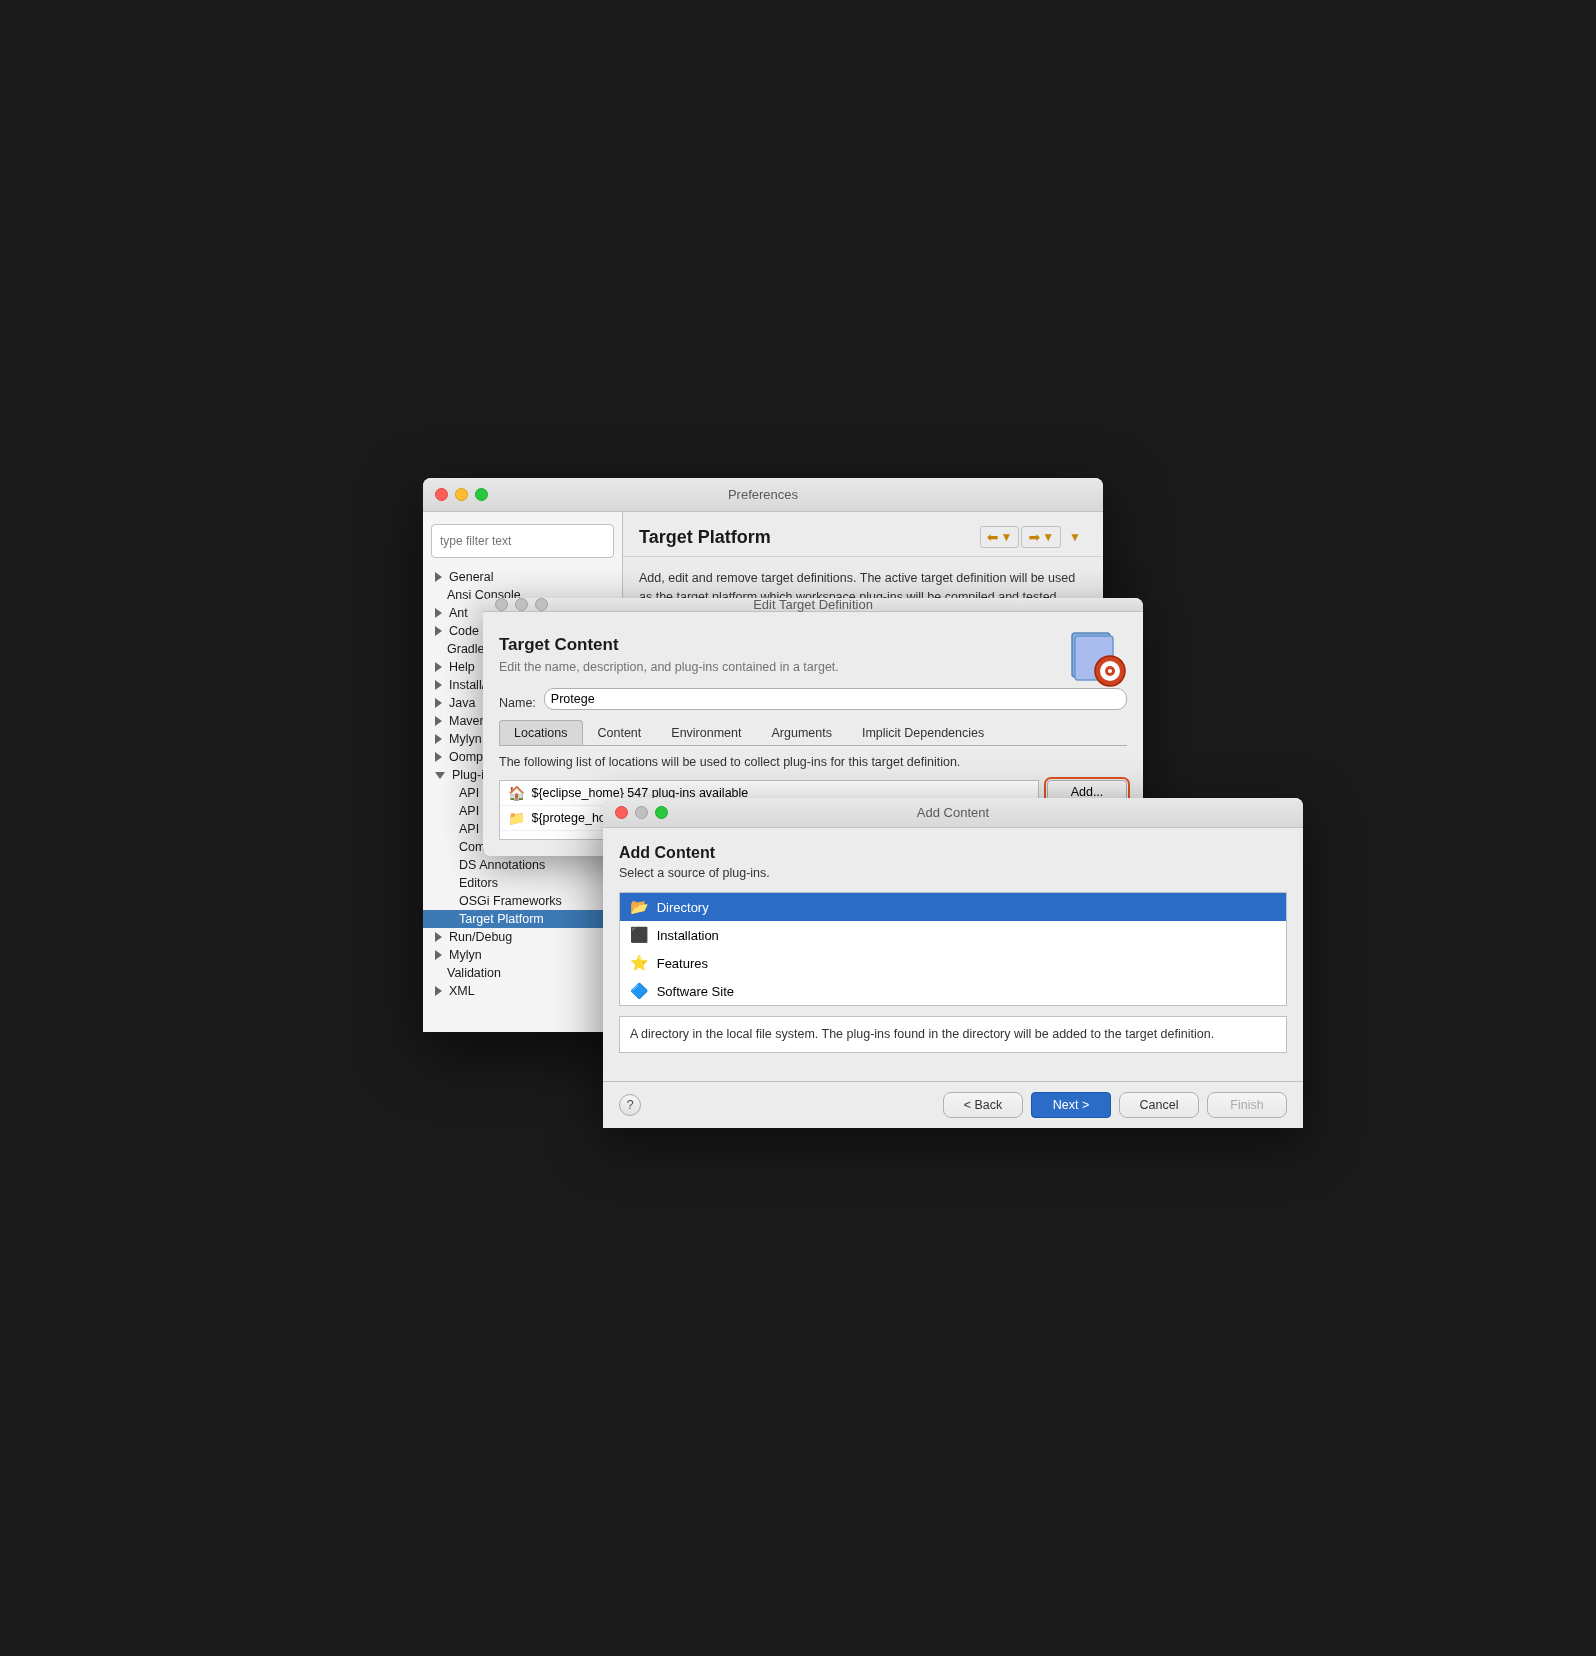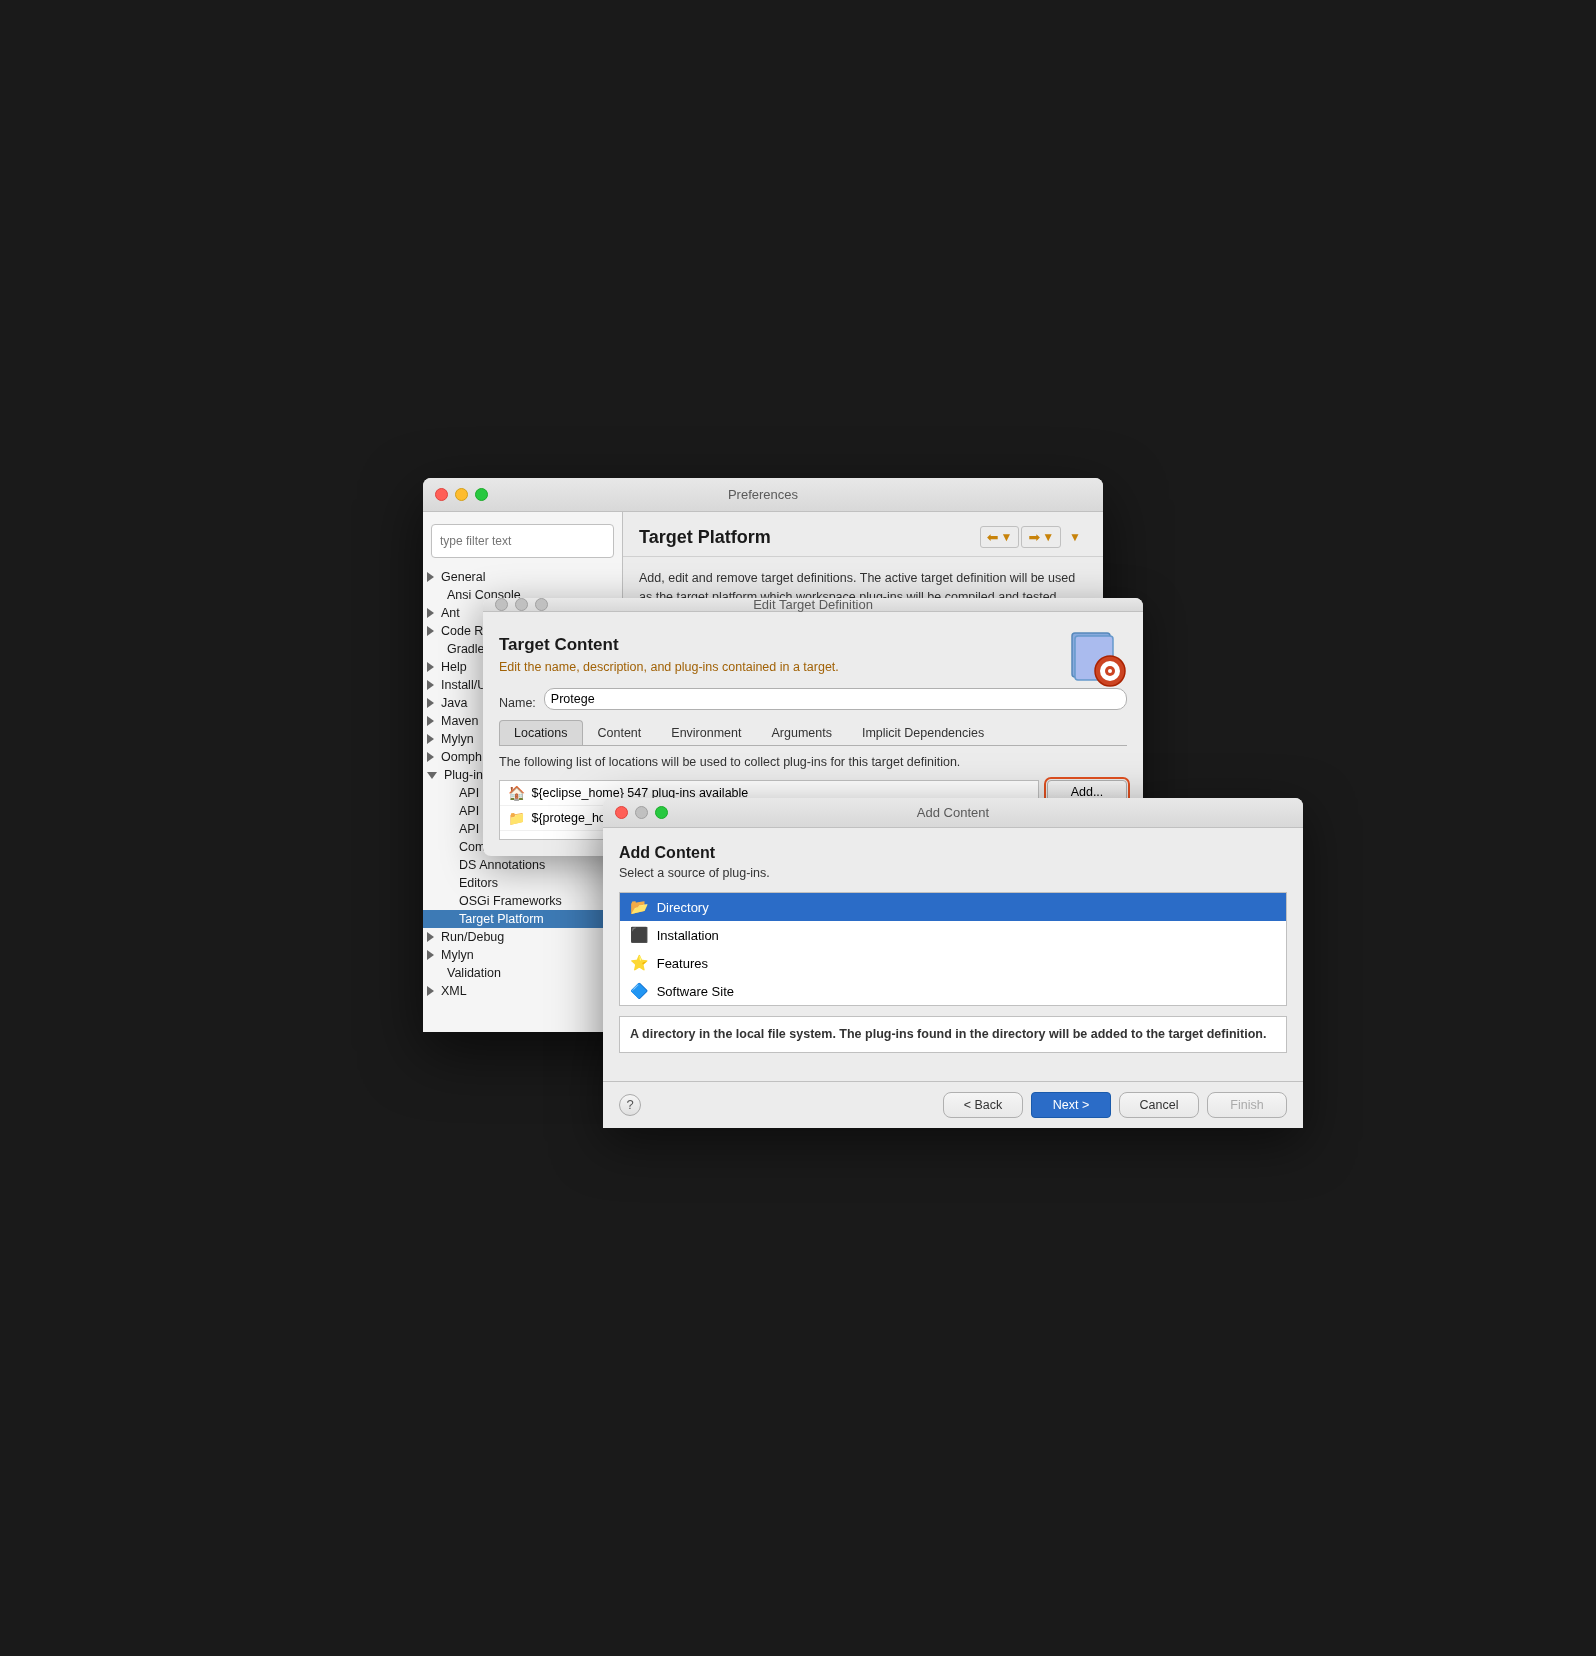--- a/index.html
+++ b/index.html
@@ -82,21 +82,21 @@
       padding: 9px 8px;
       border: 1px solid #c0c0c0;
       border-radius: 4px;
       background: white;
       font-size: 12px;
       color: #999;
       outline: none;
     }
 
     .sidebar-item {
-      padding: 2px 8px 2px 4px;
+      padding: 2px 8px 2px 12px;
       cursor: pointer;
       white-space: nowrap;
       color: #1a1a1a;
       font-size: 12.5px;
     }
 
     .sidebar-item.active {
       background: #3d7ab5;
       color: white;
     }
@@ -292,21 +292,21 @@
 
     .section-title {
       font-size: 17px;
       font-weight: bold;
       color: #1a1a1a;
       margin-bottom: 4px;
     }
 
     .section-desc {
       font-size: 12.5px;
-      color: #a16207;
+      color: #737373;
       margin-bottom: 12px;
       line-height: 1.4;
     }
 
     .name-row {
       display: flex;
       align-items: flex-end;
       gap: 8px;
       margin-bottom: 10px;
     }
@@ -454,21 +454,20 @@
     }
 
     .content-desc-box {
       border: 1px solid #c0c0c0;
       background: white;
       padding: 8px 10px;
       font-size: 12.5px;
       color: #333;
       line-height: 1.5;
       margin-bottom: 12px;
-      font-weight: bold;
     }
 
     .add-content-footer {
       border-top: 1px solid #c0c0c0;
       padding: 10px 16px;
       display: flex;
       align-items: center;
       justify-content: space-between;
       background: #ececec;
     }

